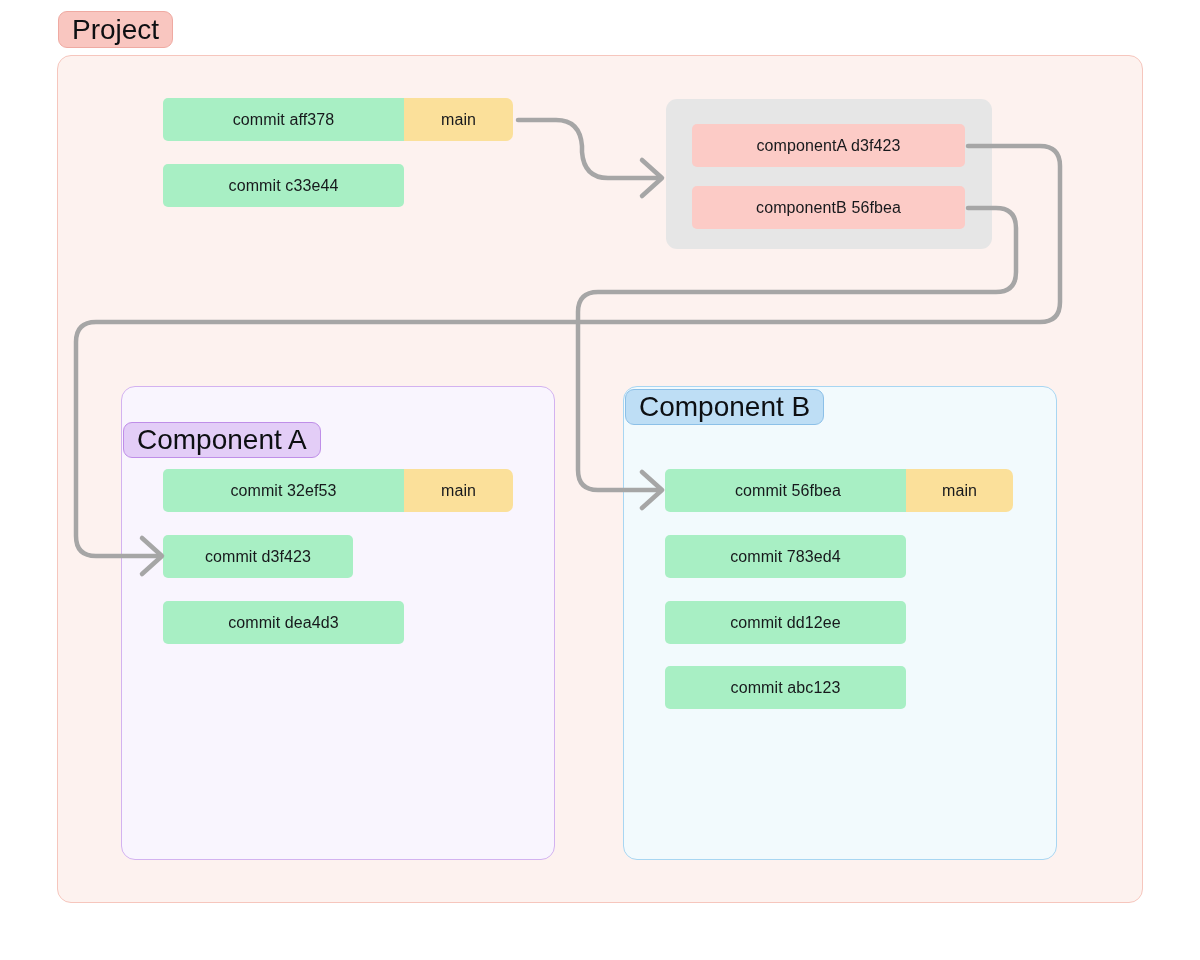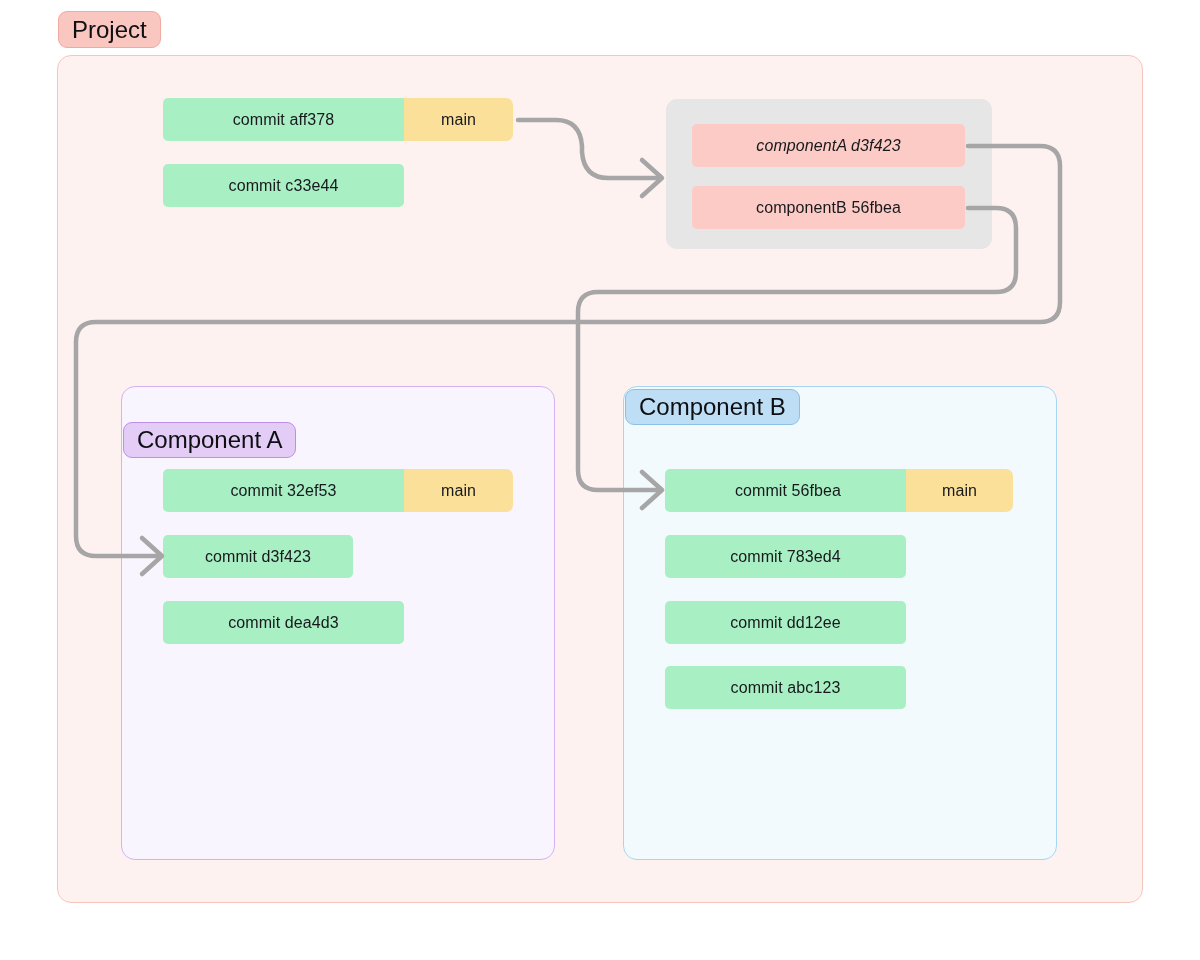--- a/index.html
+++ b/index.html
@@ -78,21 +78,21 @@
   }
 
   
   .badge {
     position: absolute;
     box-sizing: border-box;
     display: flex;
     align-items: center;
     justify-content: center;
     border-radius: 9px;
-    font-size: 24px;
+    font-size: 28px;
     color: #0d0f12;
     white-space: nowrap;
     padding: 0 13px;
   }
   .badge-project {
     background: #f9c6c0;
     border: 1.4px solid #efaaa2;
   }
   .badge-compA {
     background: #e3cdf7;
@@ -144,21 +144,21 @@
   <div class="chip branchtag" style="left:404px; top:98px; width:109px;">
     <span>main</span>
   </div>
 
   <div class="chip commit" style="left:163px; top:164px; width:241px;">
     <span>commit c33e44</span>
   </div>
 
   <div class="container gray-box" style="left:666px; top:99px; width:326px; height:150px;"></div>
 
-  <div class="chip subchip" style="left:692px; top:124px; width:273px;font-style:italic;">
+  <div class="chip subchip" style="left:692px; top:124px; width:273px;">
     <span>componentA d3f423</span>
   </div>
   <div class="chip subchip" style="left:692px; top:186px; width:273px;">
     <span>componentB 56fbea</span>
   </div>
 
   <div class="container compA-box" style="left:121px; top:386px; width:434px; height:474px;"></div>
 
   <div class="badge badge-compA" style="left:123px; top:389px; height:36px;">
     <span>Component A</span>

